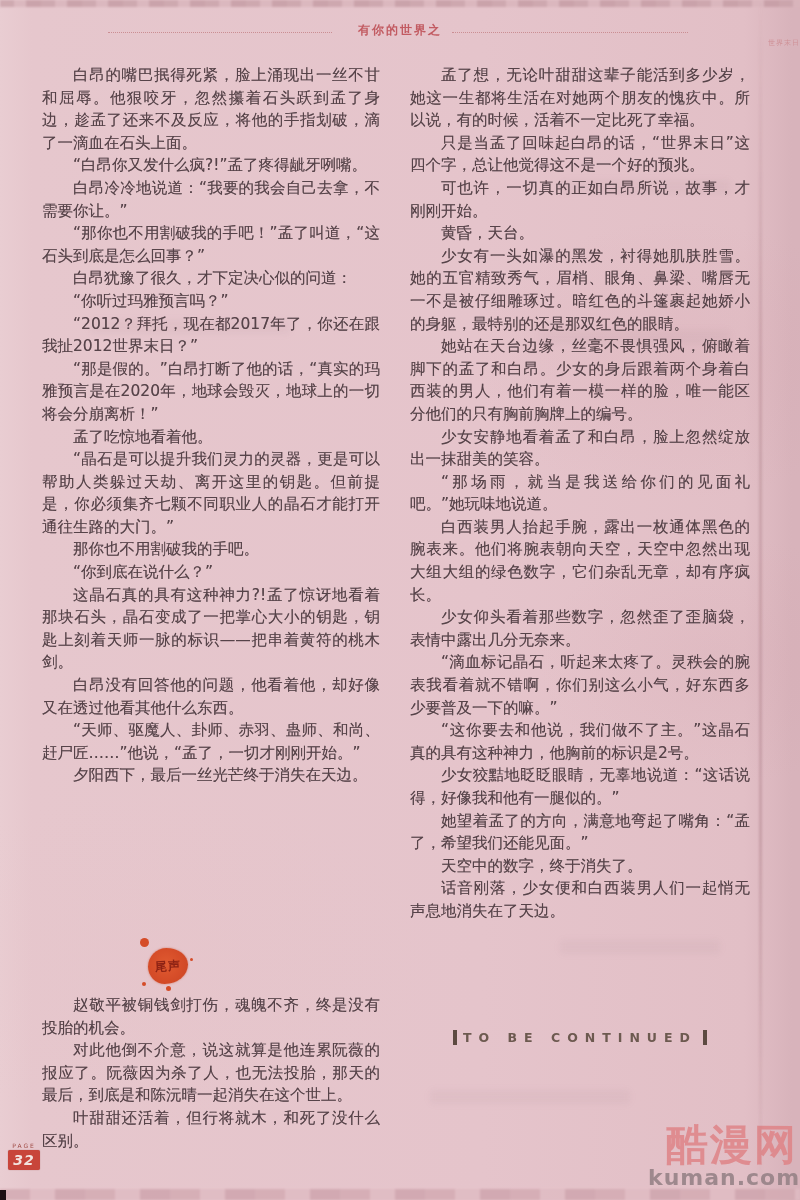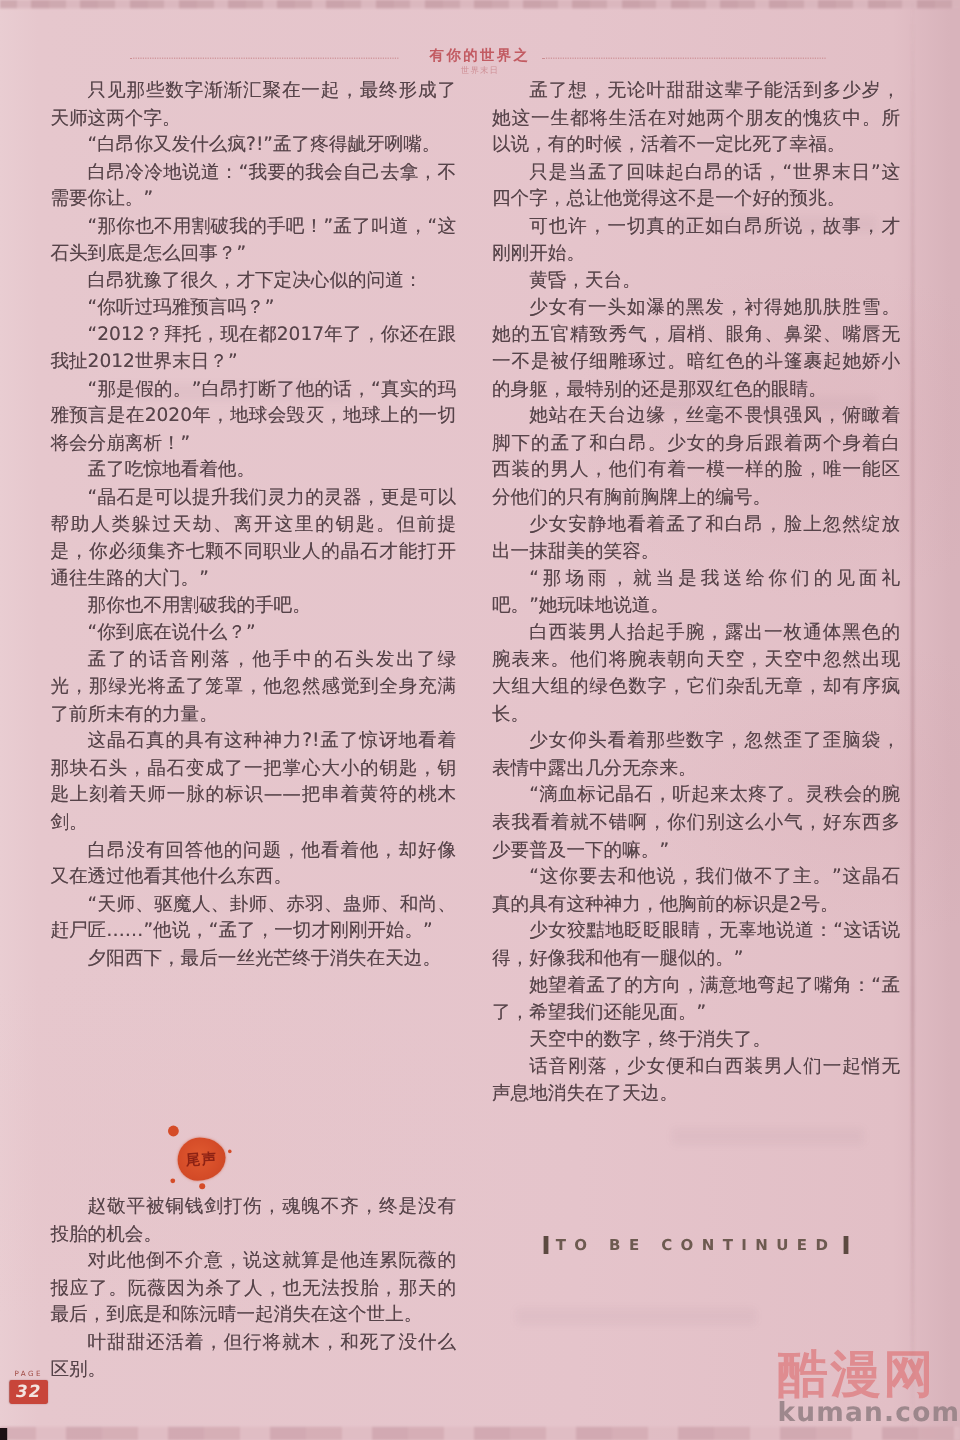--- a/index.html
+++ b/index.html
@@ -27,30 +27,30 @@
     opacity:.85; filter:blur(1px);
   }
   .corner-mark { position:absolute; left:0; bottom:0; width:6px; height:10px; background:#1c1014; }
   .edge-right {
     position:absolute; right:38px; top:0; width:3px; height:1200px;
     background:linear-gradient(180deg, transparent 0%, rgba(150,100,110,.25) 30%, rgba(150,100,110,.3) 70%, transparent 100%);
     filter:blur(1px);
   }
 
   
-  .header { position:absolute; left:0; top:30px; width:760px; height:36px; }
+  .header { position:absolute; left:0; top:14px; width:760px; height:36px; }
   .rule { position:absolute; top:18px; height:0; border-top:1px dotted #cb8e93; }
   .rule.left  { left:108px; width:224px; }
   .rule.right { left:452px; width:236px; }
   .header-title {
     position:absolute; left:0; top:8px; width:800px; text-align:center;
     font-size:12px; font-weight:bold; color:#c25b62; letter-spacing:2px;
   }
   .header-sub {
-    position:absolute; left:0; top:24px; width:800px; text-align:center;
+    position:absolute; left:0; top:24px; width:800px; text-align:right;
     font-size:7px; color:#cf9096; letter-spacing:1px;
   }
 
   
   .col {
     position:absolute; top:64px; width:338px;
     font-size:15.5px; line-height:22.6px; color:#564349;
     text-align:justify; text-shadow:0 0 .5px rgba(86,67,73,.55);
   }
   .col.left  { left:42px;  }
@@ -101,21 +101,21 @@
   .page-badge .num-box {
     width:32px; height:20px; margin:0 auto; background:#c8453a; border-radius:2px;
     display:flex; align-items:center; justify-content:center;
     box-shadow:0 0 1px rgba(120,30,25,.6);
   }
   .page-badge .num {
     font-size:14px; font-weight:bold; font-style:italic; color:#f3e3df; letter-spacing:1px;
   }
 
   
-  .watermark { position:absolute; left:648px; top:1124px; width:150px; text-align:left; }
+  .watermark { position:absolute; left:648px; top:1124px; width:150px; text-align:right; }
   .watermark .cn {
     font-size:42px; font-weight:bold; line-height:42px; letter-spacing:2px;
     color:rgba(222,130,134,.85); white-space:nowrap;
   }
   .watermark .url {
     font-size:22px; font-weight:bold; line-height:24px; letter-spacing:1px;
     color:rgba(150,130,134,.9);
   }
 
   
@@ -140,33 +140,32 @@
   <div class="smudge sm5"></div>
 
   <div class="header">
     <div class="rule left"></div>
     <div class="rule right"></div>
     <div class="header-title">有你的世界之</div>
     <div class="header-sub">世界末日</div>
   </div>
 
   <div class="col left">
-      <p>只见那些数字渐渐汇聚在一起，最终形成了天师这两个字。</p>
+      <p>白昂的嘴巴抿得死紧，脸上涌现出一丝不甘和屈辱。他狠咬牙，忽然攥着石头跃到孟了身边，趁孟了还来不及反应，将他的手指划破，滴了一滴血在石头上面。</p>
       <p>“白昂你又发什么疯?!”孟了疼得龇牙咧嘴。</p>
       <p>白昂冷冷地说道：“我要的我会自己去拿，不需要你让。”</p>
       <p>“那你也不用割破我的手吧！”孟了叫道，“这石头到底是怎么回事？”</p>
       <p>白昂犹豫了很久，才下定决心似的问道：</p>
       <p>“你听过玛雅预言吗？”</p>
       <p>“2012？拜托，现在都2017年了，你还在跟我扯2012世界末日？”</p>
       <p>“那是假的。”白昂打断了他的话，“真实的玛雅预言是在2020年，地球会毁灭，地球上的一切将会分崩离析！”</p>
       <p>孟了吃惊地看着他。</p>
       <p>“晶石是可以提升我们灵力的灵器，更是可以帮助人类躲过天劫、离开这里的钥匙。但前提是，你必须集齐七颗不同职业人的晶石才能打开通往生路的大门。”</p>
       <p>那你也不用割破我的手吧。</p>
       <p>“你到底在说什么？”</p>
-      <p>孟了的话音刚落，他手中的石头发出了绿光，那绿光将孟了笼罩，他忽然感觉到全身充满了前所未有的力量。</p>
       <p>这晶石真的具有这种神力?!孟了惊讶地看着那块石头，晶石变成了一把掌心大小的钥匙，钥匙上刻着天师一脉的标识——把串着黄符的桃木剑。</p>
       <p>白昂没有回答他的问题，他看着他，却好像又在透过他看其他什么东西。</p>
       <p>“天师、驱魔人、卦师、赤羽、蛊师、和尚、赶尸匠……”他说，“孟了，一切才刚刚开始。”</p>
       <p>夕阳西下，最后一丝光芒终于消失在天边。</p>
     </div>
 
   <div class="col right">
       <p>孟了想，无论叶甜甜这辈子能活到多少岁，她这一生都将生活在对她两个朋友的愧疚中。所以说，有的时候，活着不一定比死了幸福。</p>
       <p>只是当孟了回味起白昂的话，“世界末日”这四个字，总让他觉得这不是一个好的预兆。</p>
       <p>可也许，一切真的正如白昂所说，故事，才刚刚开始。</p>

